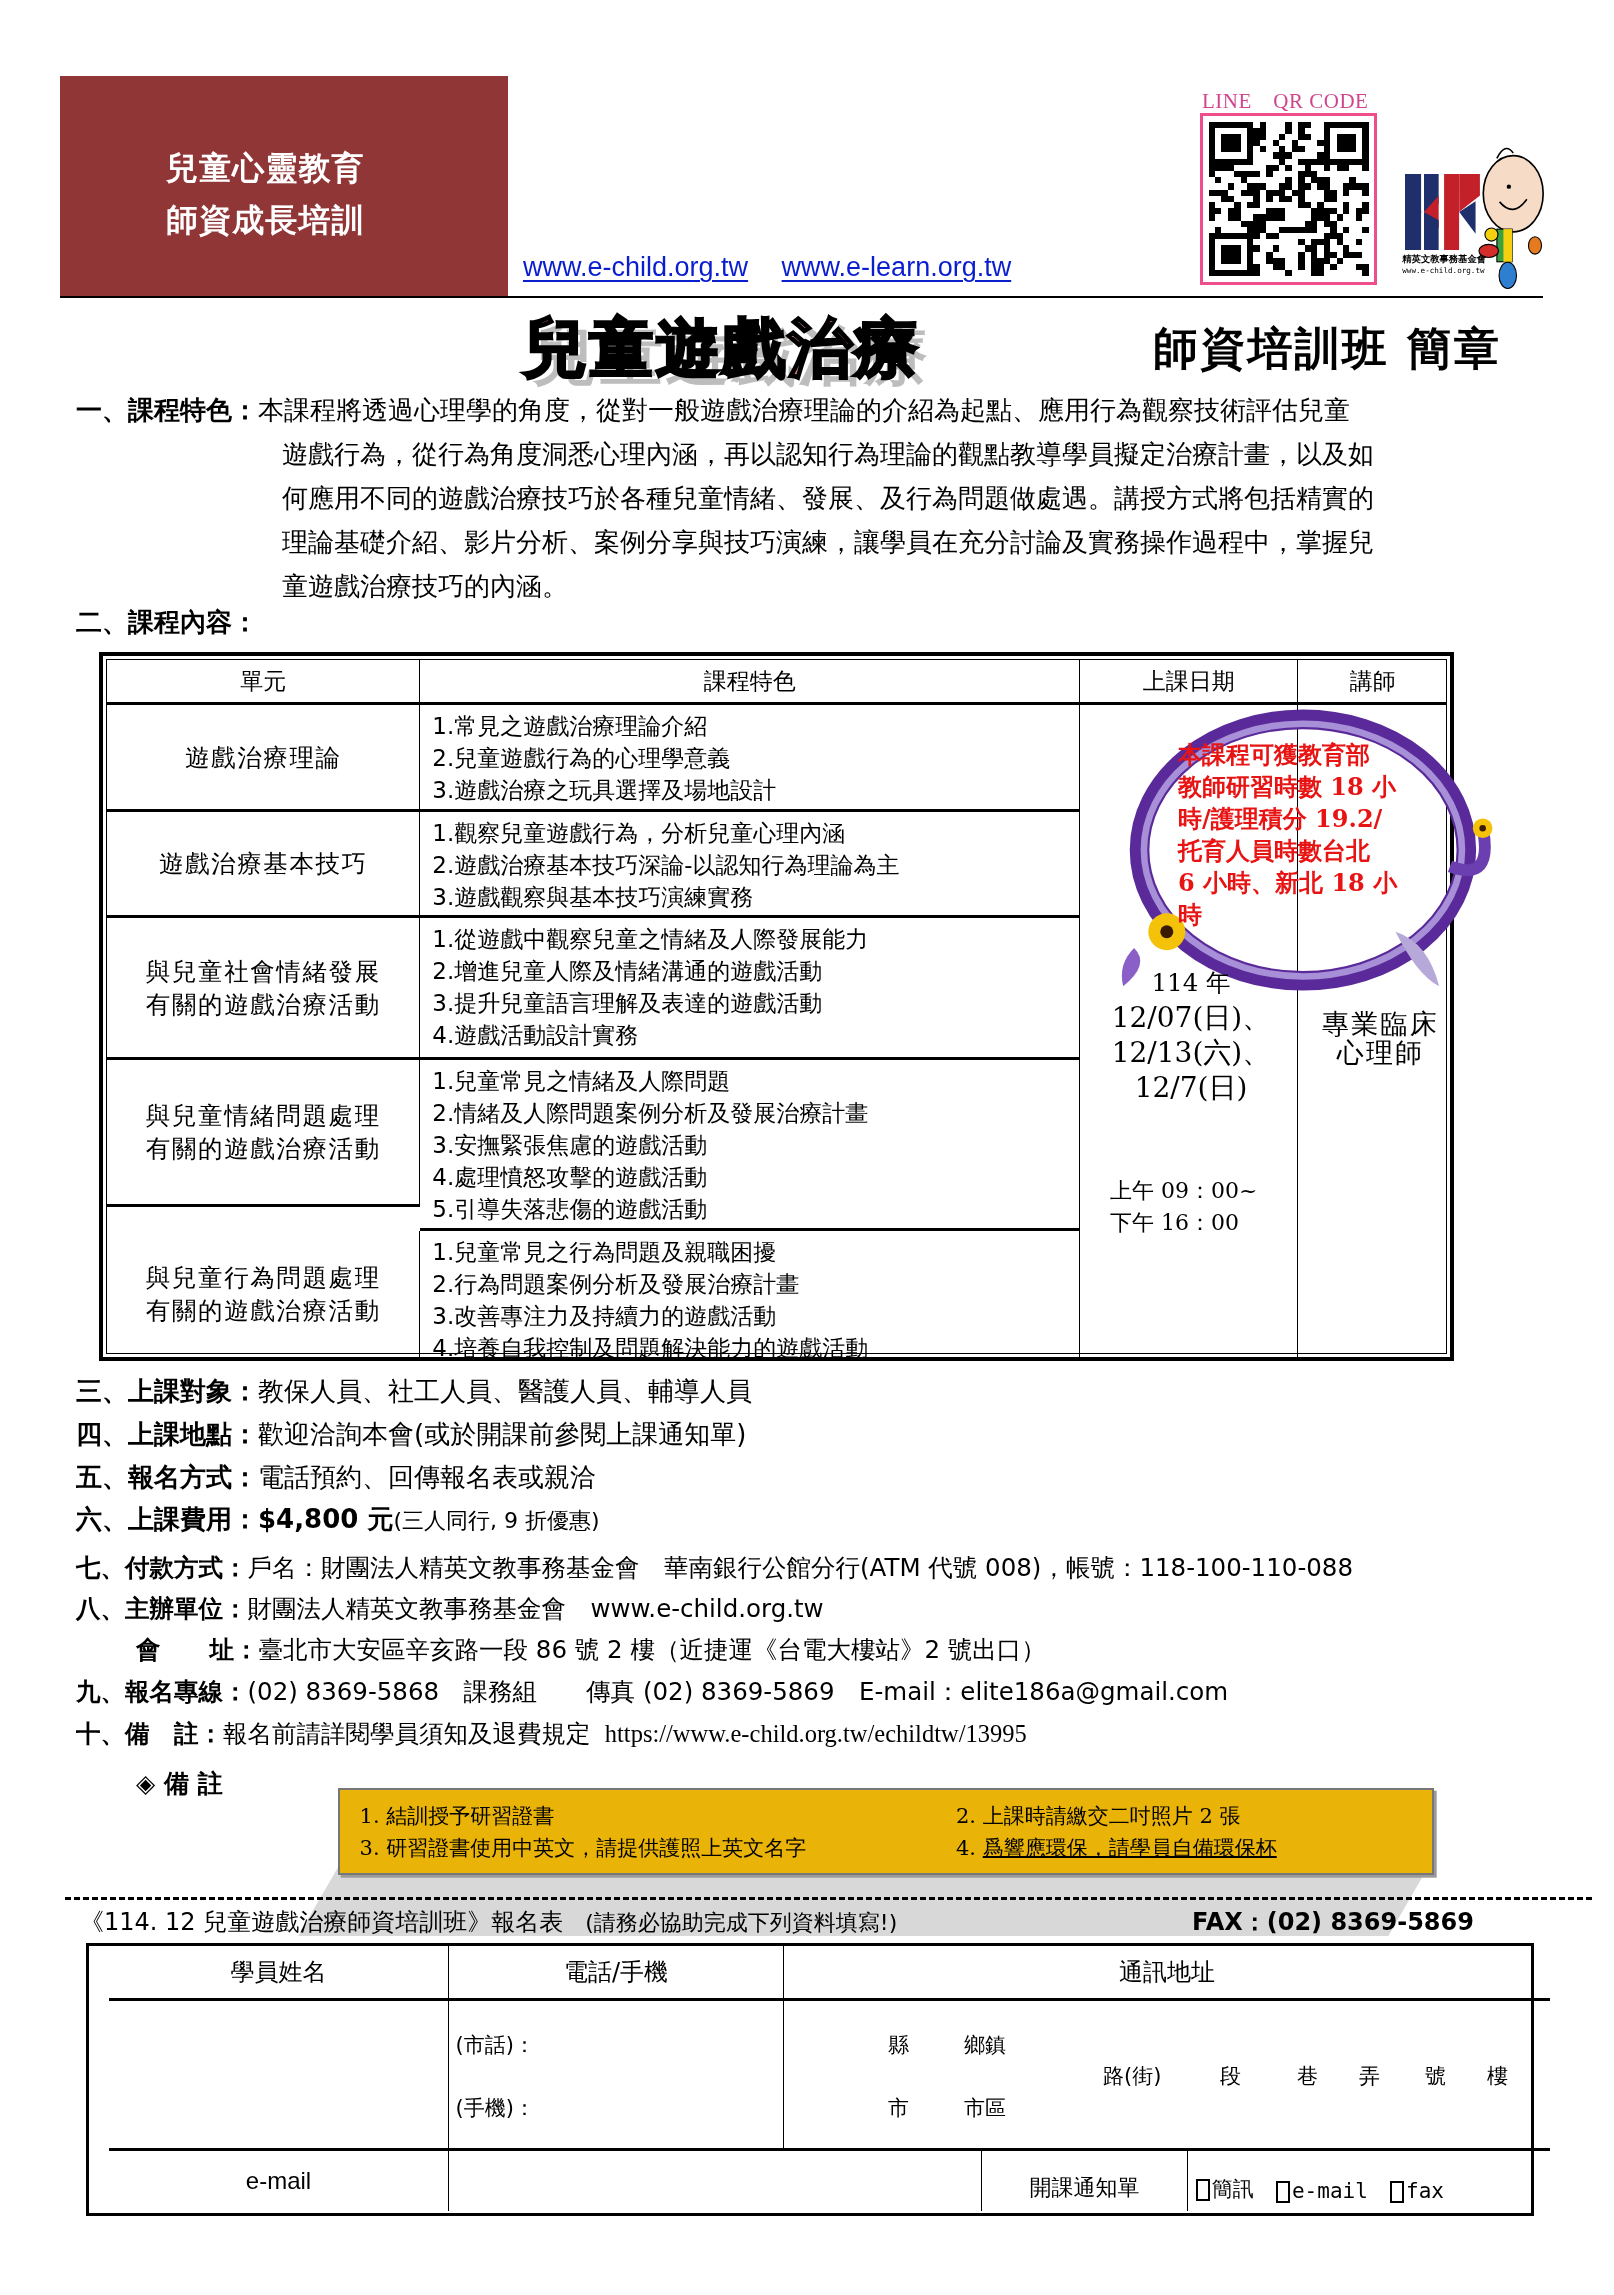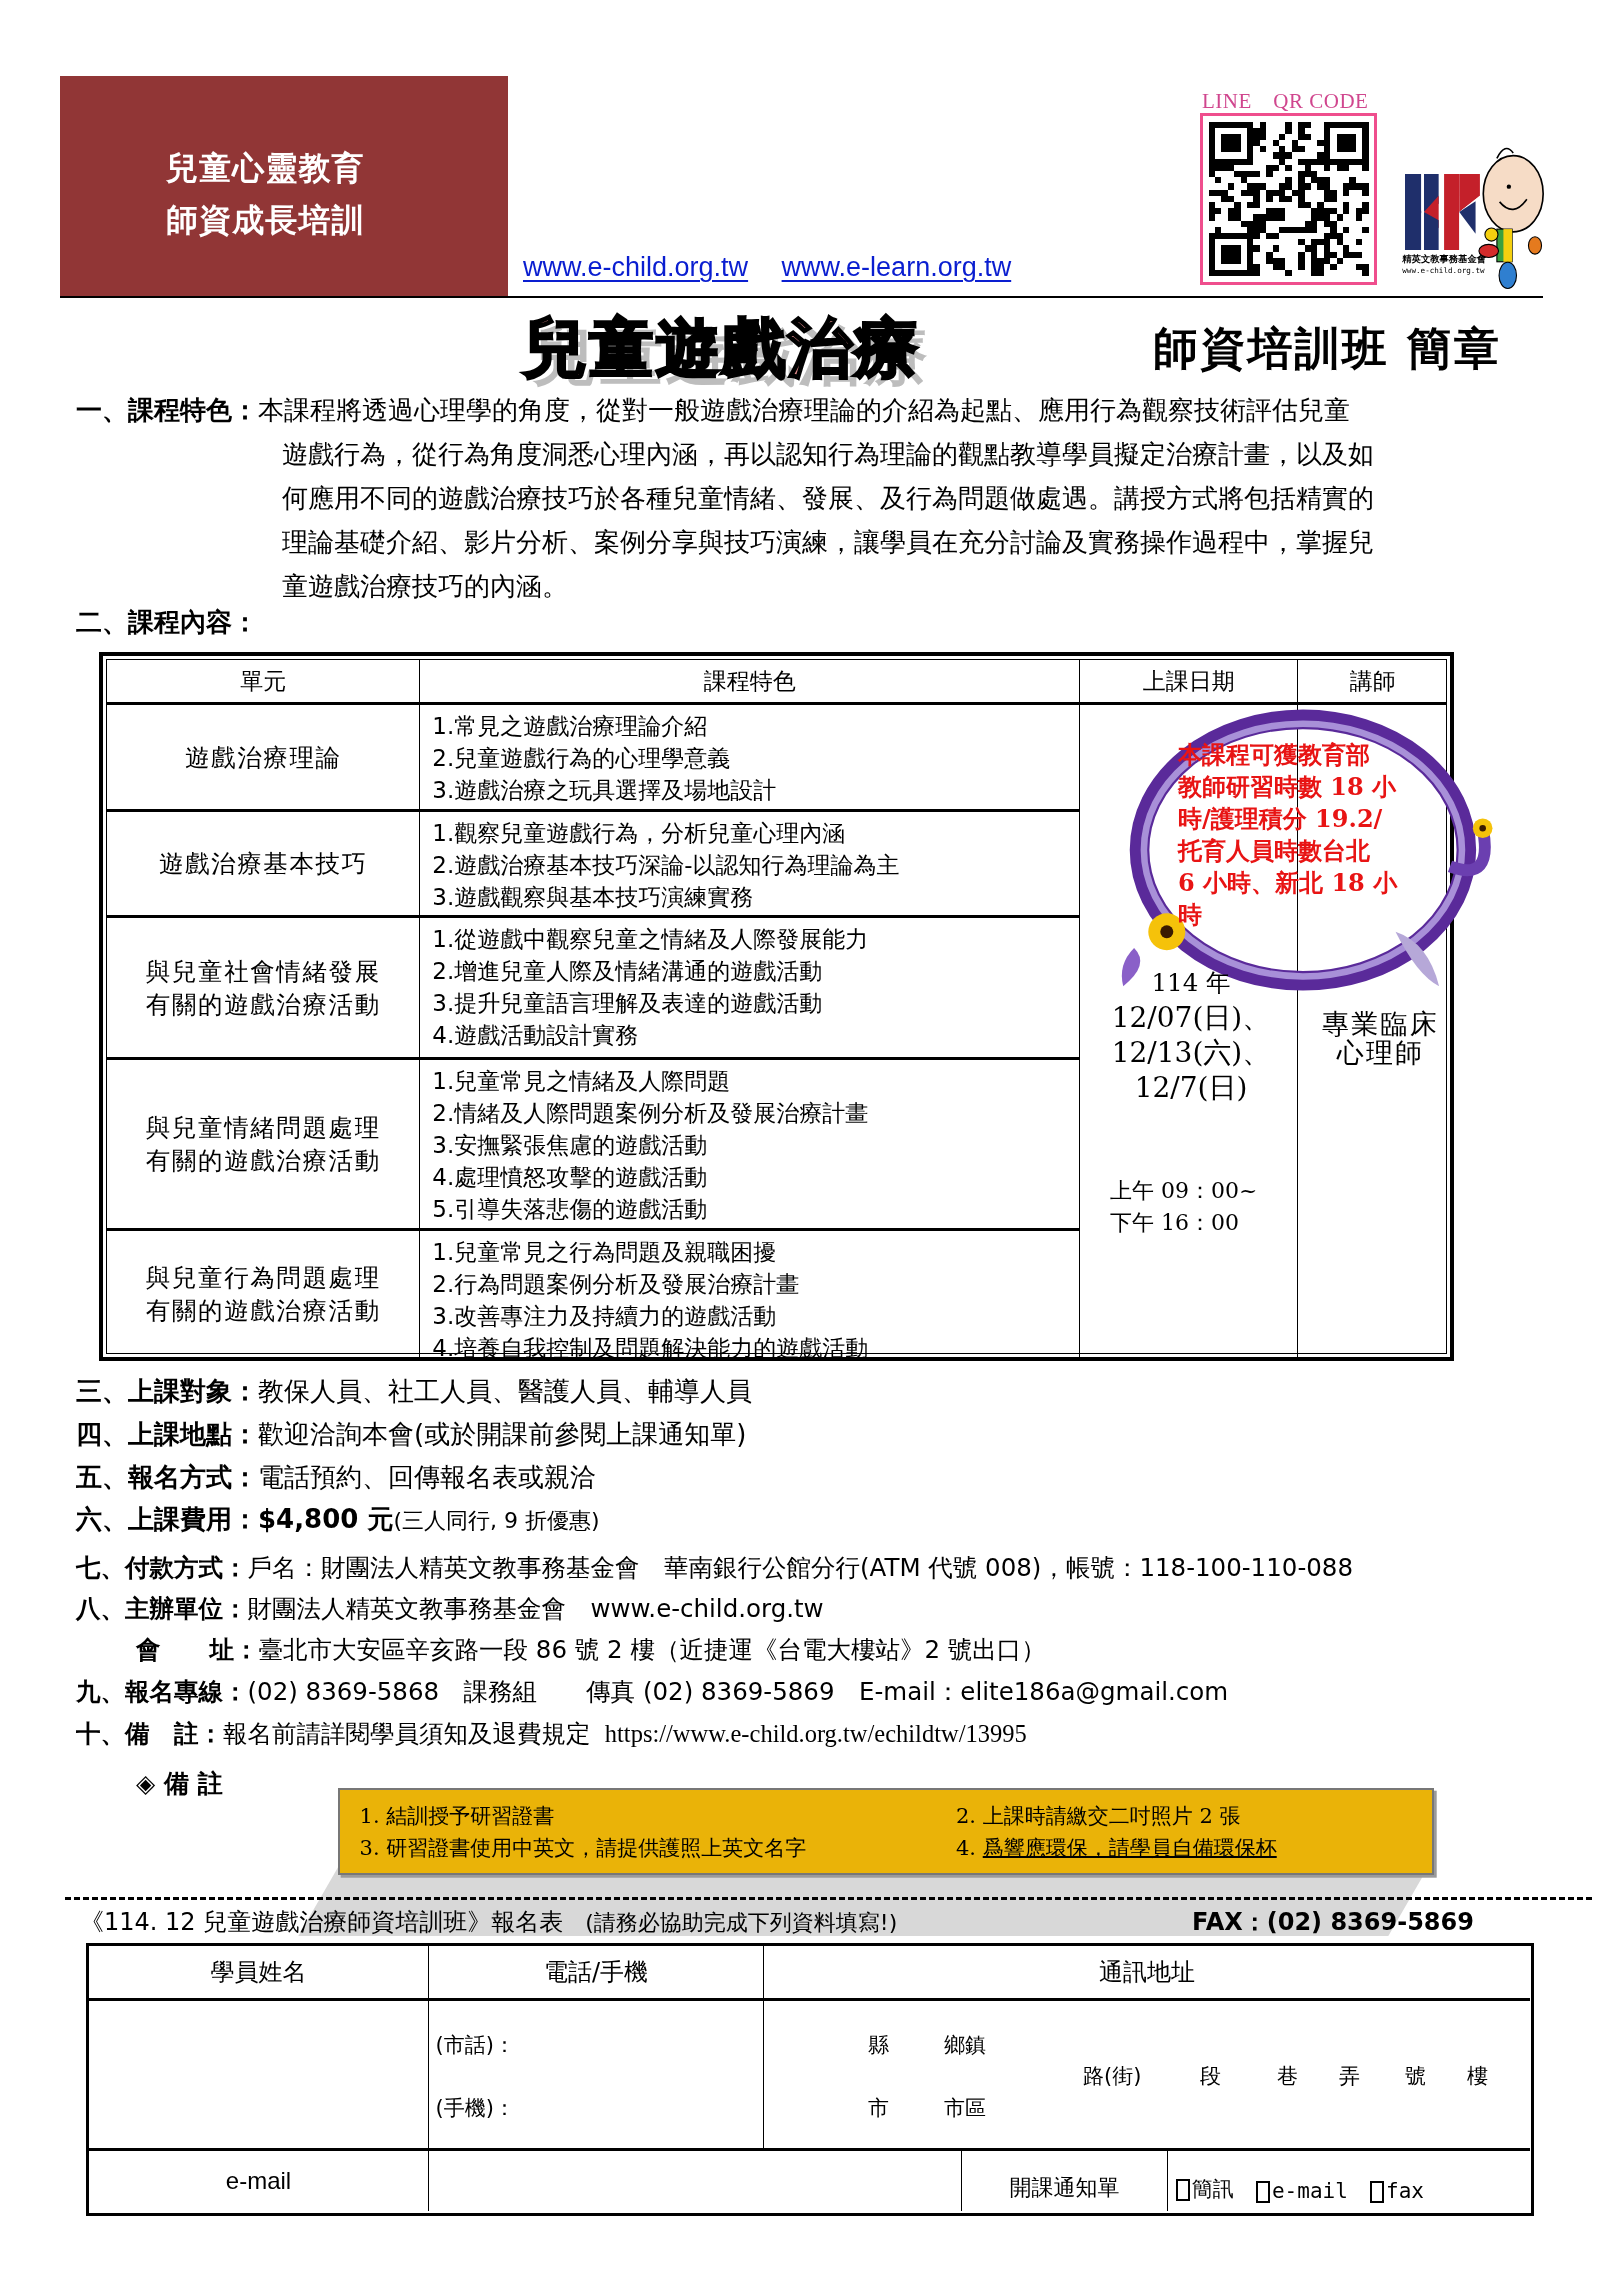--- a/index.html
+++ b/index.html
@@ -60,21 +60,21 @@
   .remark-box .r { position: absolute; }
 
   .dash { position: absolute; left: 65px; top: 1897px; width: 1527px; border-top: 3.3px dashed #000; }
 
   
   .form-title { position: absolute; left: 80px; top: 1906px; font-size: 24px; }
   .form-title .note { font-size: 22px; margin-left: 22px; }
   .form-title .fax { font-weight: bold; position: absolute; left: 1112px; top: 0; white-space: nowrap; }
 
   .ftable { position: absolute; left: 86px; top: 1943px; width: 1448px; height: 273px; border: 3.3px solid #000; border-bottom-width: 3.8px; }
-  .fc { position: absolute; border-right: 1.6px solid #000; font-size: 24px; display: flex; align-items: center; justify-content: center; }
+  .fc { position: absolute; border-right: 1.6px solid #000; font-size: 24px; display: flex; align-items: center; justify-content: center; margin-left: 20px; }
   .small { font-size: 21px; position: absolute; }
   .chk { display: inline-block; width: 14px; height: 22px; border: 2.2px solid #000; vertical-align: middle; margin-right: 2.2px; }
 </style>
 </head>
 <body>
 
 <div class="hdr-box">
   <div class="t t1">兒童心靈教育</div>
   <div class="t t2">師資成長培訓</div>
 </div>
@@ -783,21 +783,21 @@
 
     <div class="cell unit" style="left:0;top:258px;width:313px;height:142px;white-space:pre-line;">與兒童社會情緒發展
 有關的遊戲治療活動</div>
     <div class="cell content" style="left:313px;top:258px;width:660px;height:142px;">
       <div>1.從遊戲中觀察兒童之情緒及人際發展能力</div>
       <div>2.增進兒童人際及情緒溝通的遊戲活動</div>
       <div>3.提升兒童語言理解及表達的遊戲活動</div>
       <div>4.遊戲活動設計實務</div>
     </div>
 
-    <div class="cell unit" style="left:0;top:400px;width:313px;height:171px;white-space:pre-line;">與兒童情緒問題處理
+    <div class="cell unit" style="left:0;top:400px;width:313px;height:147px;white-space:pre-line;">與兒童情緒問題處理
 有關的遊戲治療活動</div>
     <div class="cell content" style="left:313px;top:400px;width:660px;height:171px;">
       <div>1.兒童常見之情緒及人際問題</div>
       <div>2.情緒及人際問題案例分析及發展治療計畫</div>
       <div>3.安撫緊張焦慮的遊戲活動</div>
       <div>4.處理憤怒攻擊的遊戲活動</div>
       <div>5.引導失落悲傷的遊戲活動</div>
     </div>
 
     <div class="cell unit" style="left:0;top:571px;width:313px;height:126px;border-bottom:none;white-space:pre-line;">與兒童行為問題處理

